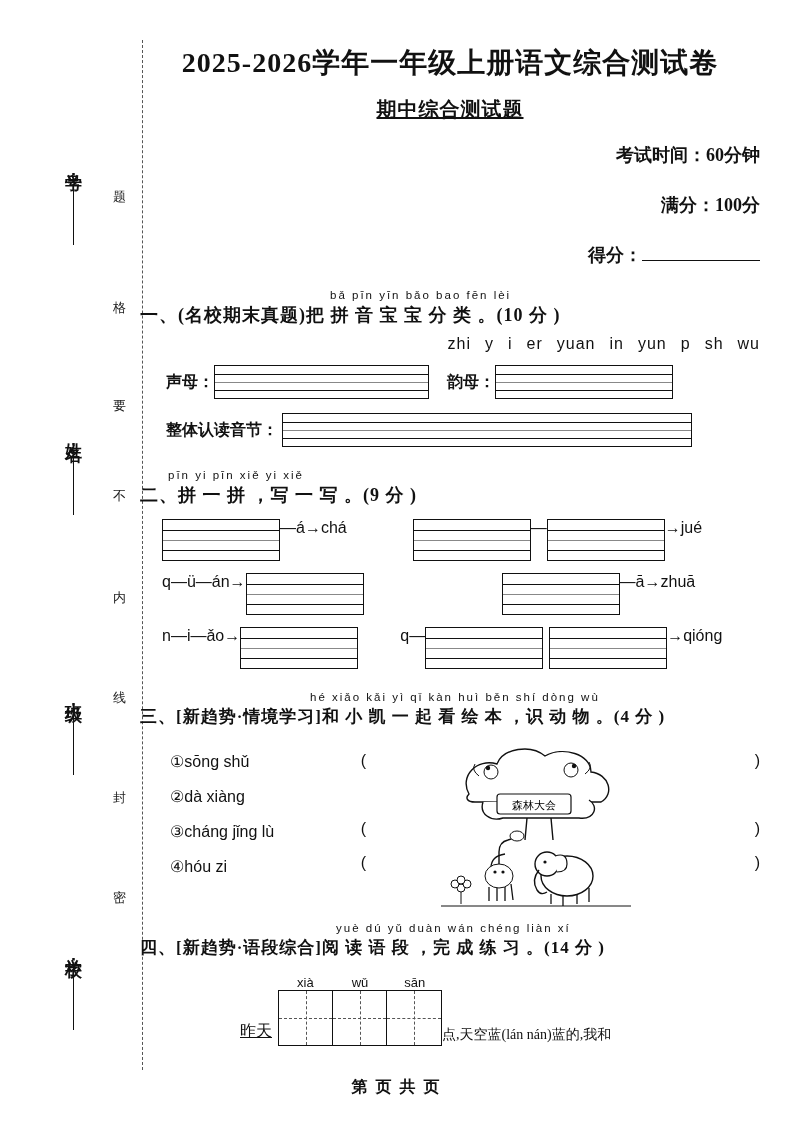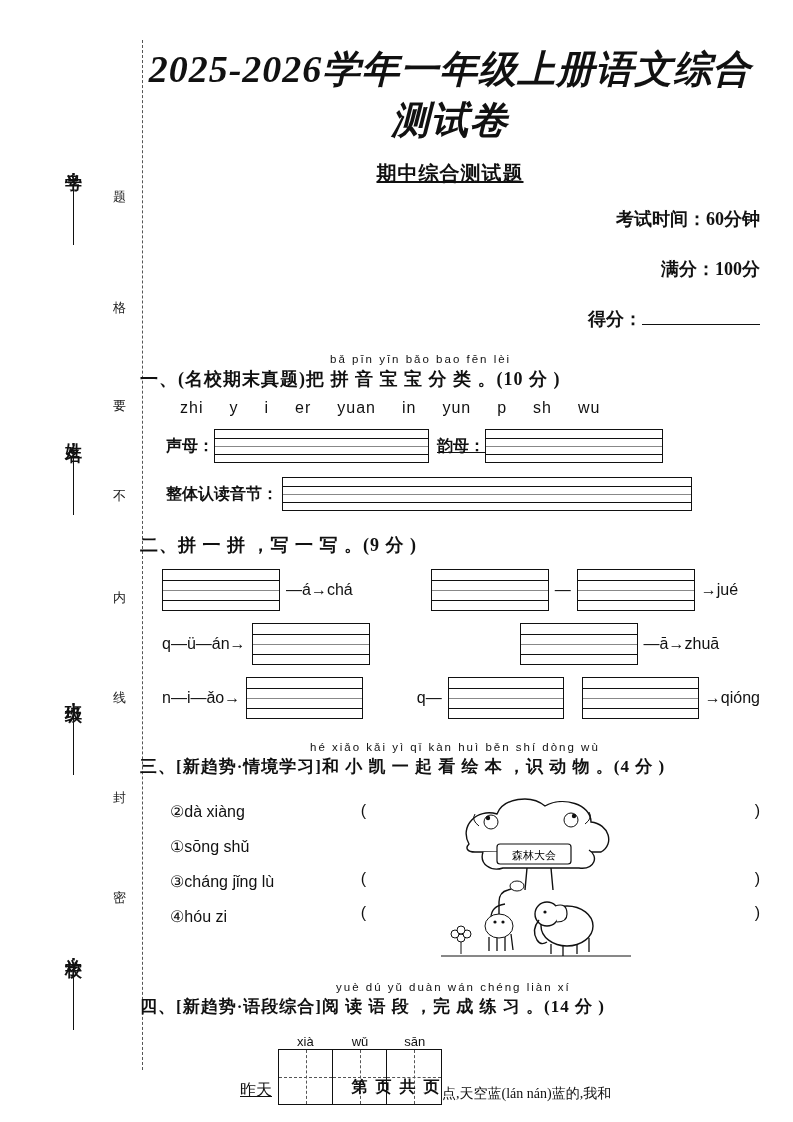--- a/index.html
+++ b/index.html
@@ -44,25 +44,24 @@
     font-size:13px;
     color:#222;
     white-space:nowrap;
   }
 
   
   .content { position:absolute; left:140px; top:44px; width:620px; }
 
   .title {
     text-align:center;
-    font-size:38px;
+    font-size:28px;
     font-weight:bold;
     letter-spacing:1px;
     font-family:"Liberation Serif", serif;
-    font-style:italic;
   }
   .subtitle {
     text-align:center;
     font-size:20px;
     font-weight:bold;
     margin-top:14px;
     letter-spacing:1px;
     text-decoration:underline;
   }
   .examline {
@@ -112,34 +111,34 @@
     background-repeat:no-repeat;
   }
 
   
   .q1-letters {
     margin-top:8px;
     padding-left:40px;
     font-family:"Liberation Sans", sans-serif;
     font-size:16px;
     letter-spacing:1px;
-    display:flex; gap:26px;
+    display:flex; gap:14px;justify-content:flex-end;
   }
   .q1-row {
     margin-top:12px;
     display:flex; align-items:center; 
     padding-left:26px;
   }
   .lbl { font-size:16px; font-weight:bold; white-space:nowrap; }
   .q1-row .fourline { height:34px; }
   .q1-row2 { margin-top:14px; display:flex; align-items:center; gap:4px; padding-left:26px; }
 
   
   .q2 { margin-top:10px; }
-  .q2row { display:flex; align-items:center; margin-top:12px; padding-left:22px; gap:6px; }
+  .q2row { display:flex; margin-top:12px; padding-left:22px; }
   .q2box { width:118px; height:42px; }
   .arrowtxt { font-size:16px; font-family:"Liberation Sans", sans-serif; white-space:nowrap; }
   .spacer { flex:0 0 auto; }
 
   
   .q3wrap { margin-top:8px; display:flex; }
   .q3left { width:250px; padding-left:30px; }
   .q3item { font-size:16px; font-family:"Liberation Sans", sans-serif; margin-top:16px; }
   .q3mid { position:relative; width:210px; }
   .q3right { width:140px; }
@@ -242,31 +241,32 @@
         <span>in</span>
         <span>yun</span>
         <span>p</span>
         <span>sh</span>
         <span>wu</span>
       </div>
 
       <div class="q1-row">
         <span class="lbl">声母：</span>
         <div class="fourline" style="width:215px;"></div>
-        <span class="lbl" style="margin-left:8px;text-decoration:underline;">韵母：</span>
+        <span class="lbl" style="margin-left:18px;">韵母：</span>
         <div class="fourline" style="width:178px;"></div>
       </div>
 
       <div class="q1-row2">
         <span class="lbl">整体认读音节：</span>
         <div class="fourline" style="width:410px;height:34px;"></div>
       </div>
     </div>
 
     <div class="sec">
+      <div class="pyrow indent2">pīn yi pīn   xiě yi xiě</div>
       <div class="sec-head">二、拼 一 拼 ，写 一 写 。(9 分 )</div>
 
       <div class="q2">
         <div class="q2row">
           <div class="fourline q2box"></div>
           <span class="arrowtxt">—á→chá</span>
           <span style="width:66px;" class="spacer"></span>
           <div class="fourline q2box"></div>
           <span class="arrowtxt">—</span>
           <div class="fourline q2box"></div>
@@ -293,22 +293,22 @@
         </div>
       </div>
     </div>
 
     <div class="sec">
       <div class="pyrow indent3">hé xiǎo kǎi yì  qǐ kàn huì běn   shí dòng wù</div>
       <div class="sec-head" style="font-size:17px;">三、[新趋势·情境学习]和 小 凯 一 起 看 绘 本 ，识 动 物 。(4 分 )</div>
 
       <div class="q3wrap">
         <div class="q3left">
+          <div class="q3item">①sōng shǔ</div>
           <div class="q3item">②dà xiàng</div>
-          <div class="q3item">①sōng shǔ</div>
           <div class="q3item">③cháng jǐng lù</div>
           <div class="q3item">④hóu zi</div>
         </div>
 
         <div style="width:90px;">
           <div class="q3item">(</div>
           <div class="q3item" style="visibility:hidden;">(</div>
           <div class="q3item">(</div>
           <div class="q3item">(</div>
         </div>
@@ -360,21 +360,21 @@
 
         <div class="q3right">
           <div class="q3item" style="text-align:right;">)</div>
           <div class="q3item" style="visibility:hidden;">)</div>
           <div class="q3item" style="text-align:right;">)</div>
           <div class="q3item" style="text-align:right;">)</div>
         </div>
       </div>
     </div>
 
-    <div class="sec" style="margin-top:16px;">
+    <div class="sec" style="margin-top:7px;">
       <div class="pyrow indent4">yuè dú yǔ duàn   wán chéng liàn xí</div>
       <div class="sec-head" style="font-size:17px;">四、[新趋势·语段综合]阅 读 语 段 ，完 成 练 习 。(14 分 )</div>
 
       <div class="q4grid">
         <span class="q4lead">昨天</span>
         <div>
           <div class="tzpy">
             <span>xià</span>
             <span>wǔ</span>
             <span>sān</span>

